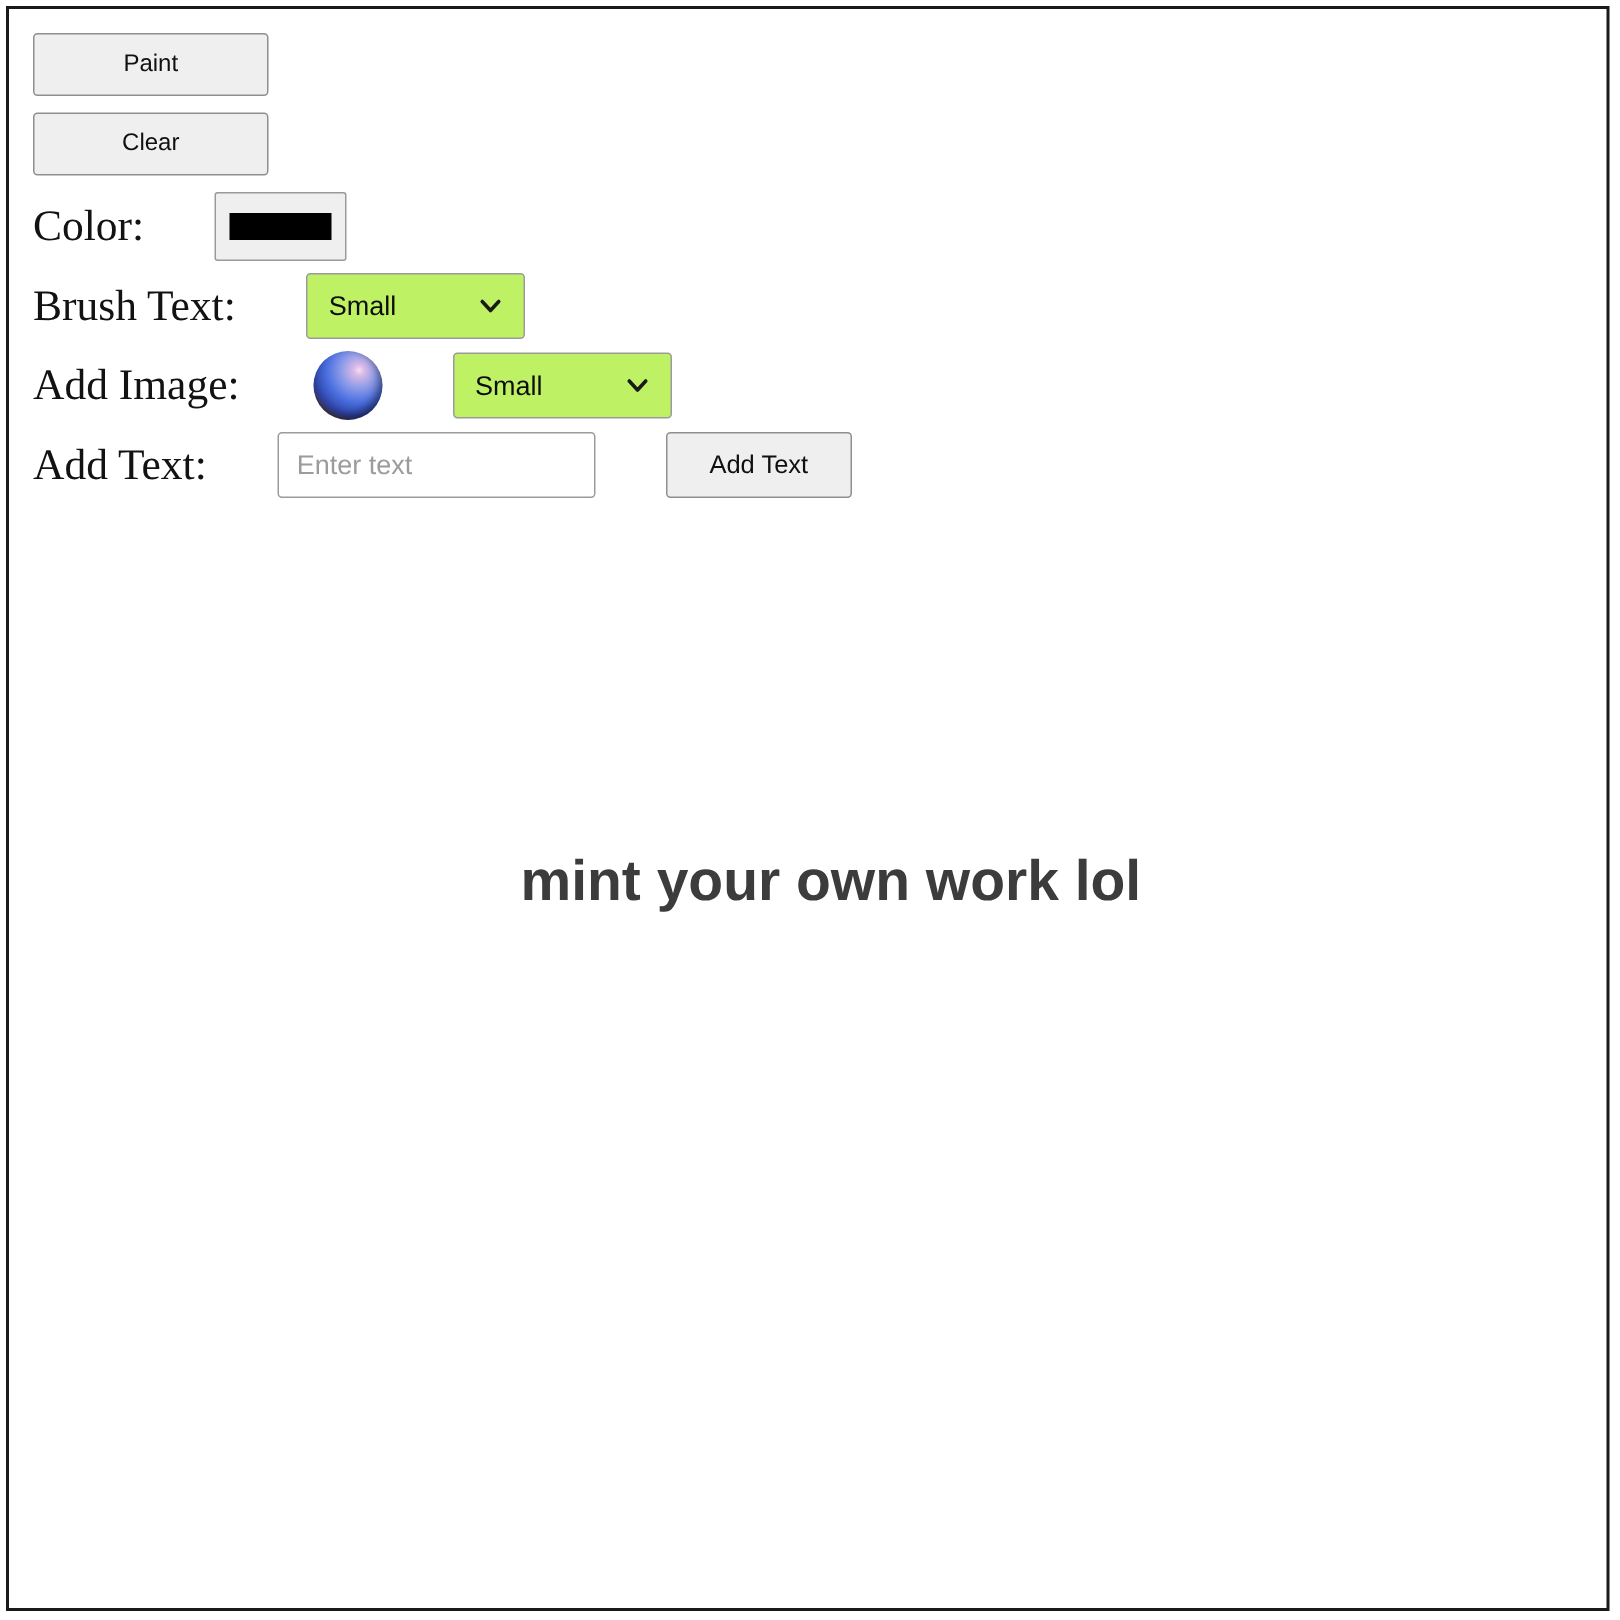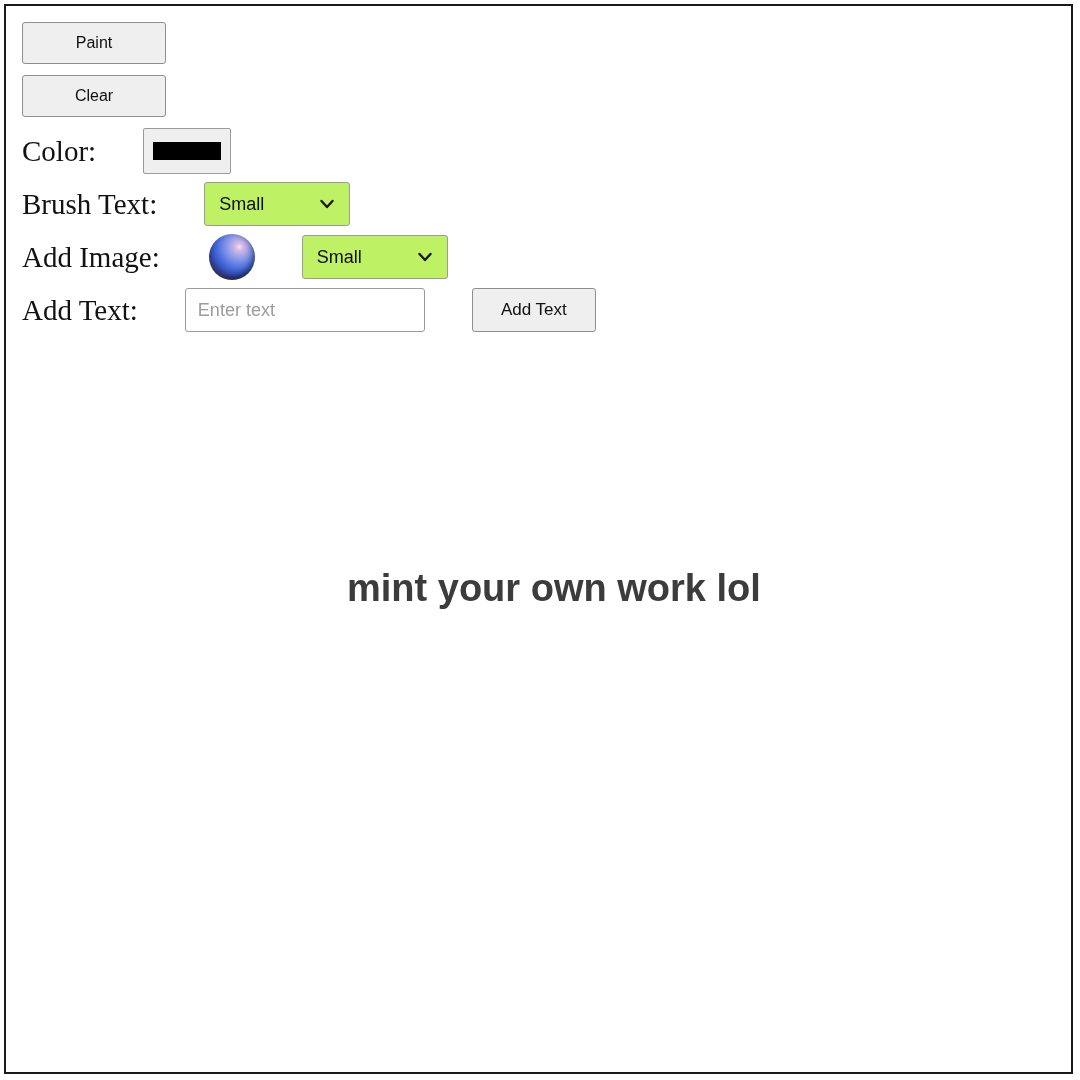--- a/index.html
+++ b/index.html
@@ -25,21 +25,21 @@
   #toolbar {
     position: absolute;
     left: 0;
     top: 0;
     width: 100%;
     padding: 16px 0 0 16px;
   }
   
   .mode-btn {
     display: block;
-    width: 144px;
+    width: 157px;
     height: 42px;
     margin-bottom: 11px;
     background: #efefef;
     border: 1px solid #8f8f8f;
     border-radius: 3px;
     font-family: "Liberation Sans", sans-serif;
     font-size: 16px;
     color: #101010;
     text-align: center;
     line-height: 40px;
@@ -114,21 +114,21 @@
     width: 46px;
     height: 46px;
     border-radius: 50%;
     background:
       radial-gradient(circle at 66% 28%, #f6dff0 0%, #d8b9e6 8%, #8f9ce8 26%, #4a6fe0 48%, #2f44a8 68%, #5a3b38 84%, #3a2420 100%);
     box-shadow: inset -2px -3px 6px rgba(0,0,0,0.45);
   }
   
   .text-input {
     margin-left: 10px;
-    width: 240px;
+    width: 212px;
     height: 44px;
     border: 1px solid #9b9b9b;
     border-radius: 3px;
     background: #ffffff;
     font-family: "Liberation Sans", sans-serif;
     font-size: 18px;
     color: #111;
     padding: 0 12px;
     outline: none;
   }

